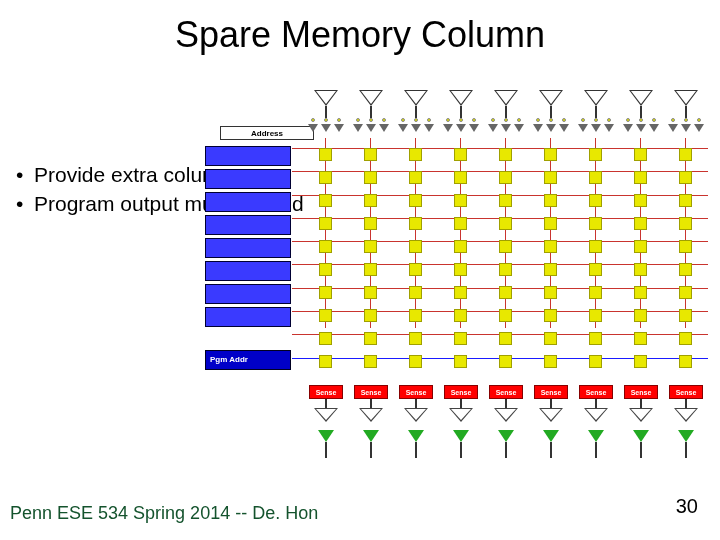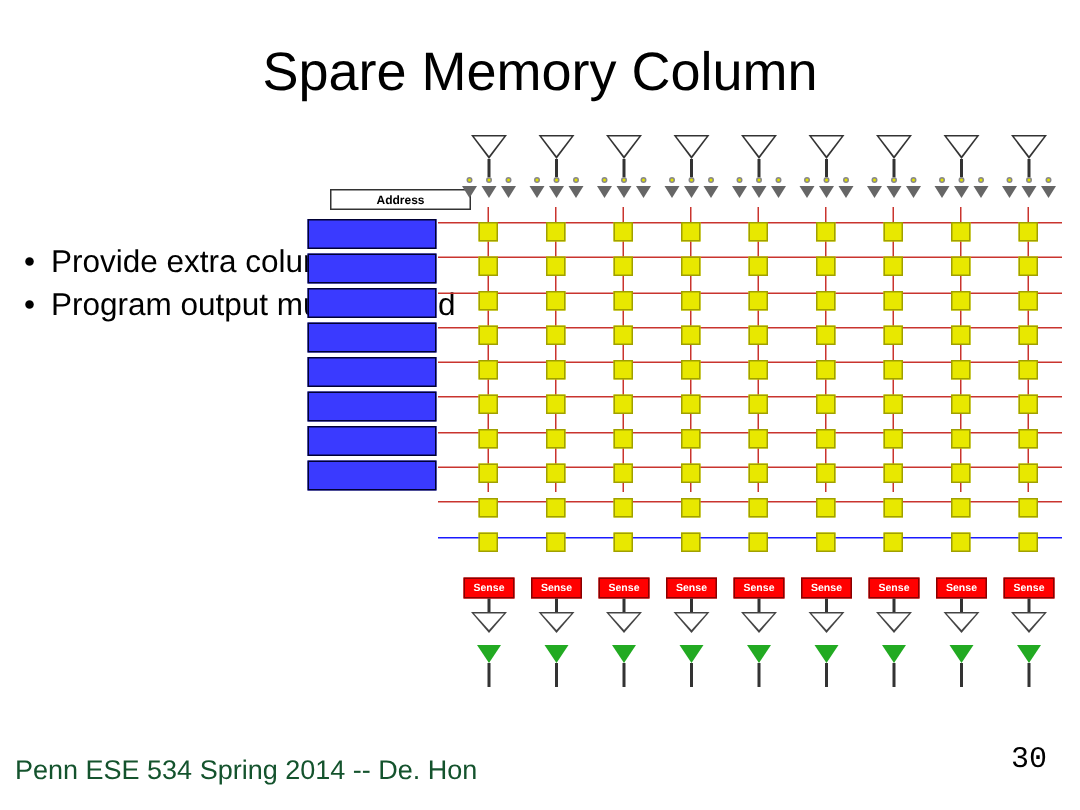--- a/index.html
+++ b/index.html
@@ -7,21 +7,21 @@
     width: 720px;
     height: 540px;
     background: #fff;
     font-family: Arial, Helvetica, sans-serif;
     position: relative;
     overflow: hidden;
   }
   .title {
     text-align: center;
     font-size: 36px;
-    padding-top: 27px;
+    padding-top: 14px;
     font-weight: normal;
   }
   .bullets {
     position: absolute;
     left: 16px;
     top: 160px;
     font-size: 21px;
     line-height: 1.4;
   }
   .bullets ul { list-style: none; }
@@ -37,21 +37,20 @@
     left: 10px;
     bottom: 16px;
     font-size: 18px;
     color: #14532d;
   }
   .pagenum {
     position: absolute;
     right: 22px;
     bottom: 22px;
     font-size: 20px;
-    font-family: Liberation Mono, monospace;
   }
 
   
   .diagram {
     position: absolute;
     left: 200px;
     top: 90px;
     width: 510px;
     height: 400px;
   }
@@ -268,20 +267,21 @@
   <div class="addr-blocks" id="addr-blocks">
       <div class="addr-row"></div>
       <div class="addr-row"></div>
       <div class="addr-row"></div>
       <div class="addr-row"></div>
       <div class="addr-row"></div>
       <div class="addr-row"></div>
       <div class="addr-row"></div>
       <div class="addr-row"></div>
     </div>
+  <div class="pgm-addr">Pgm Addr</div>
   <div class="wordlines" id="wordlines">
       <div class="wl"></div>
       <div class="wl"></div>
       <div class="wl"></div>
       <div class="wl"></div>
       <div class="wl"></div>
       <div class="wl"></div>
       <div class="wl"></div>
       <div class="wl"></div>
       <div class="wl"></div>

